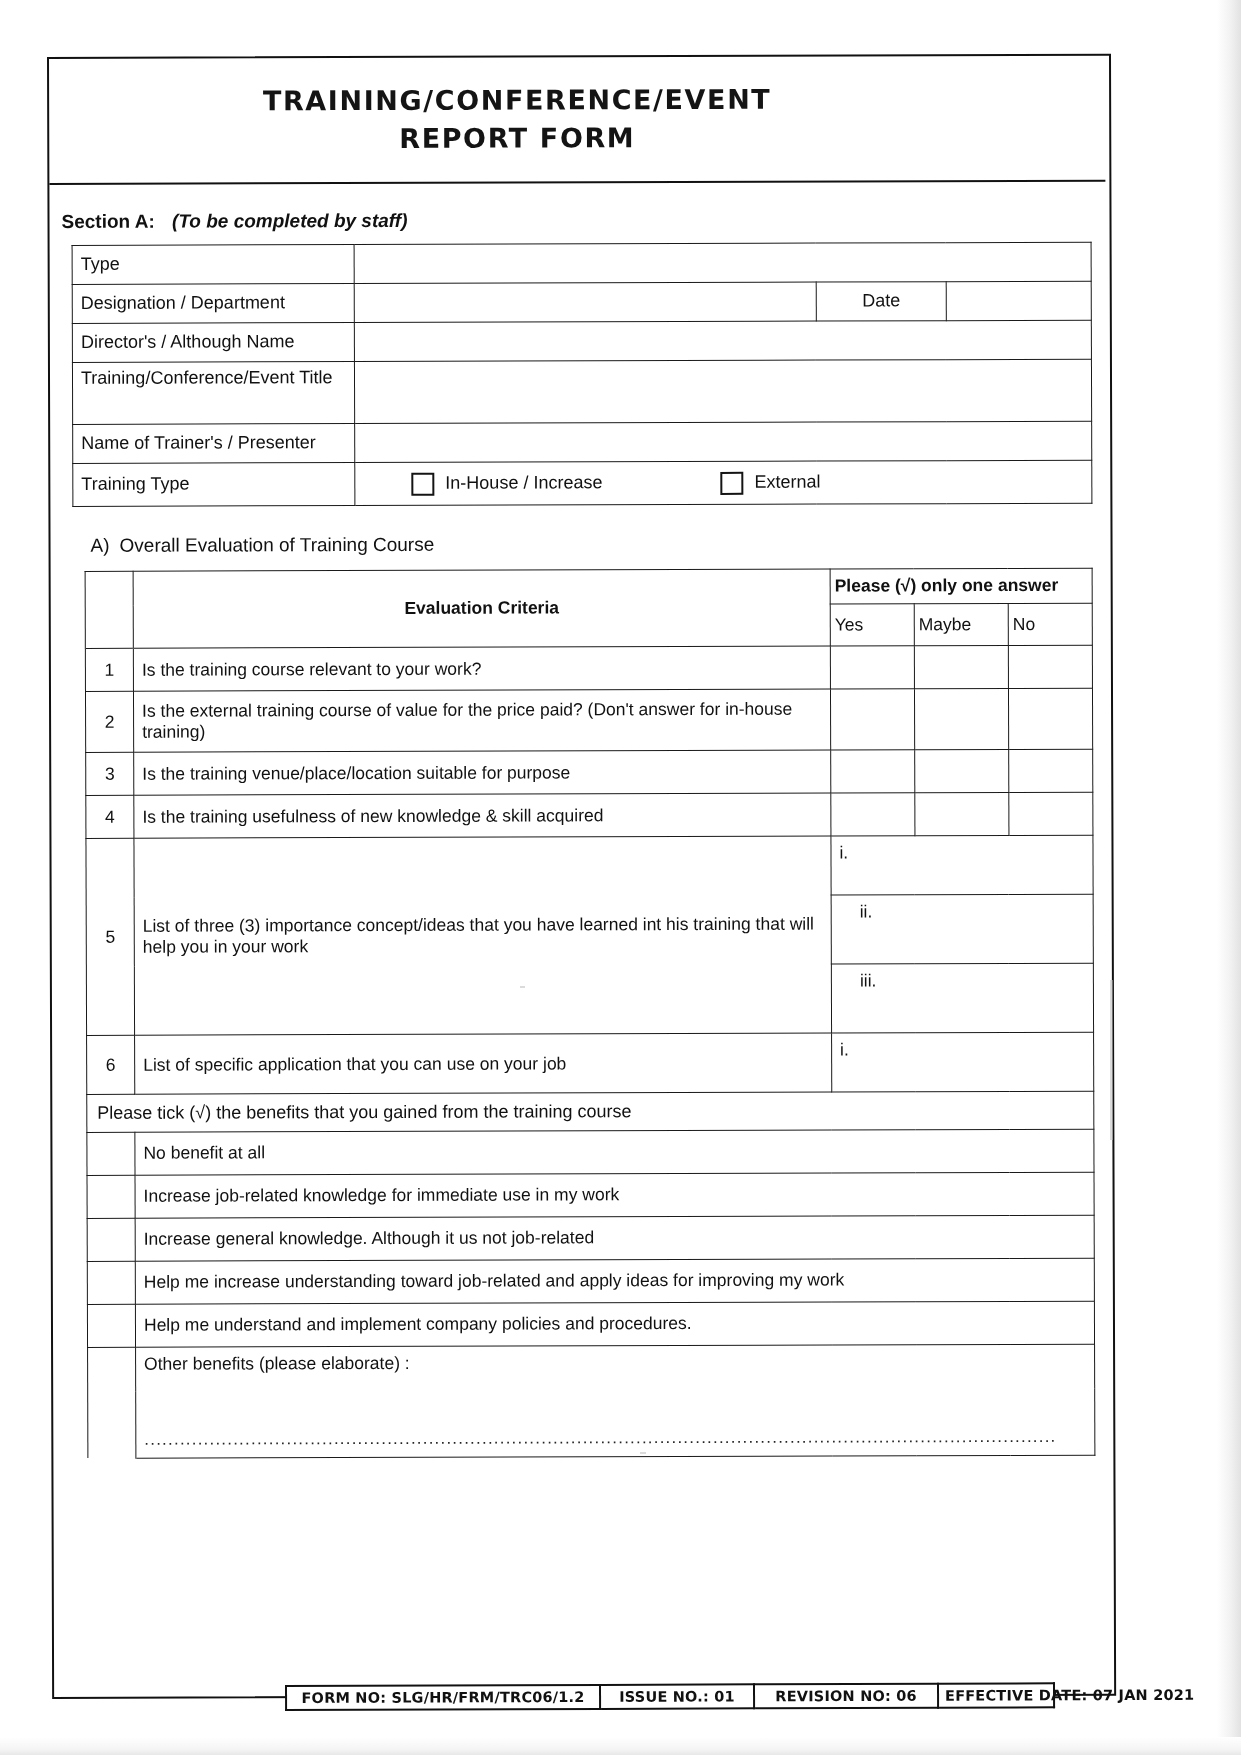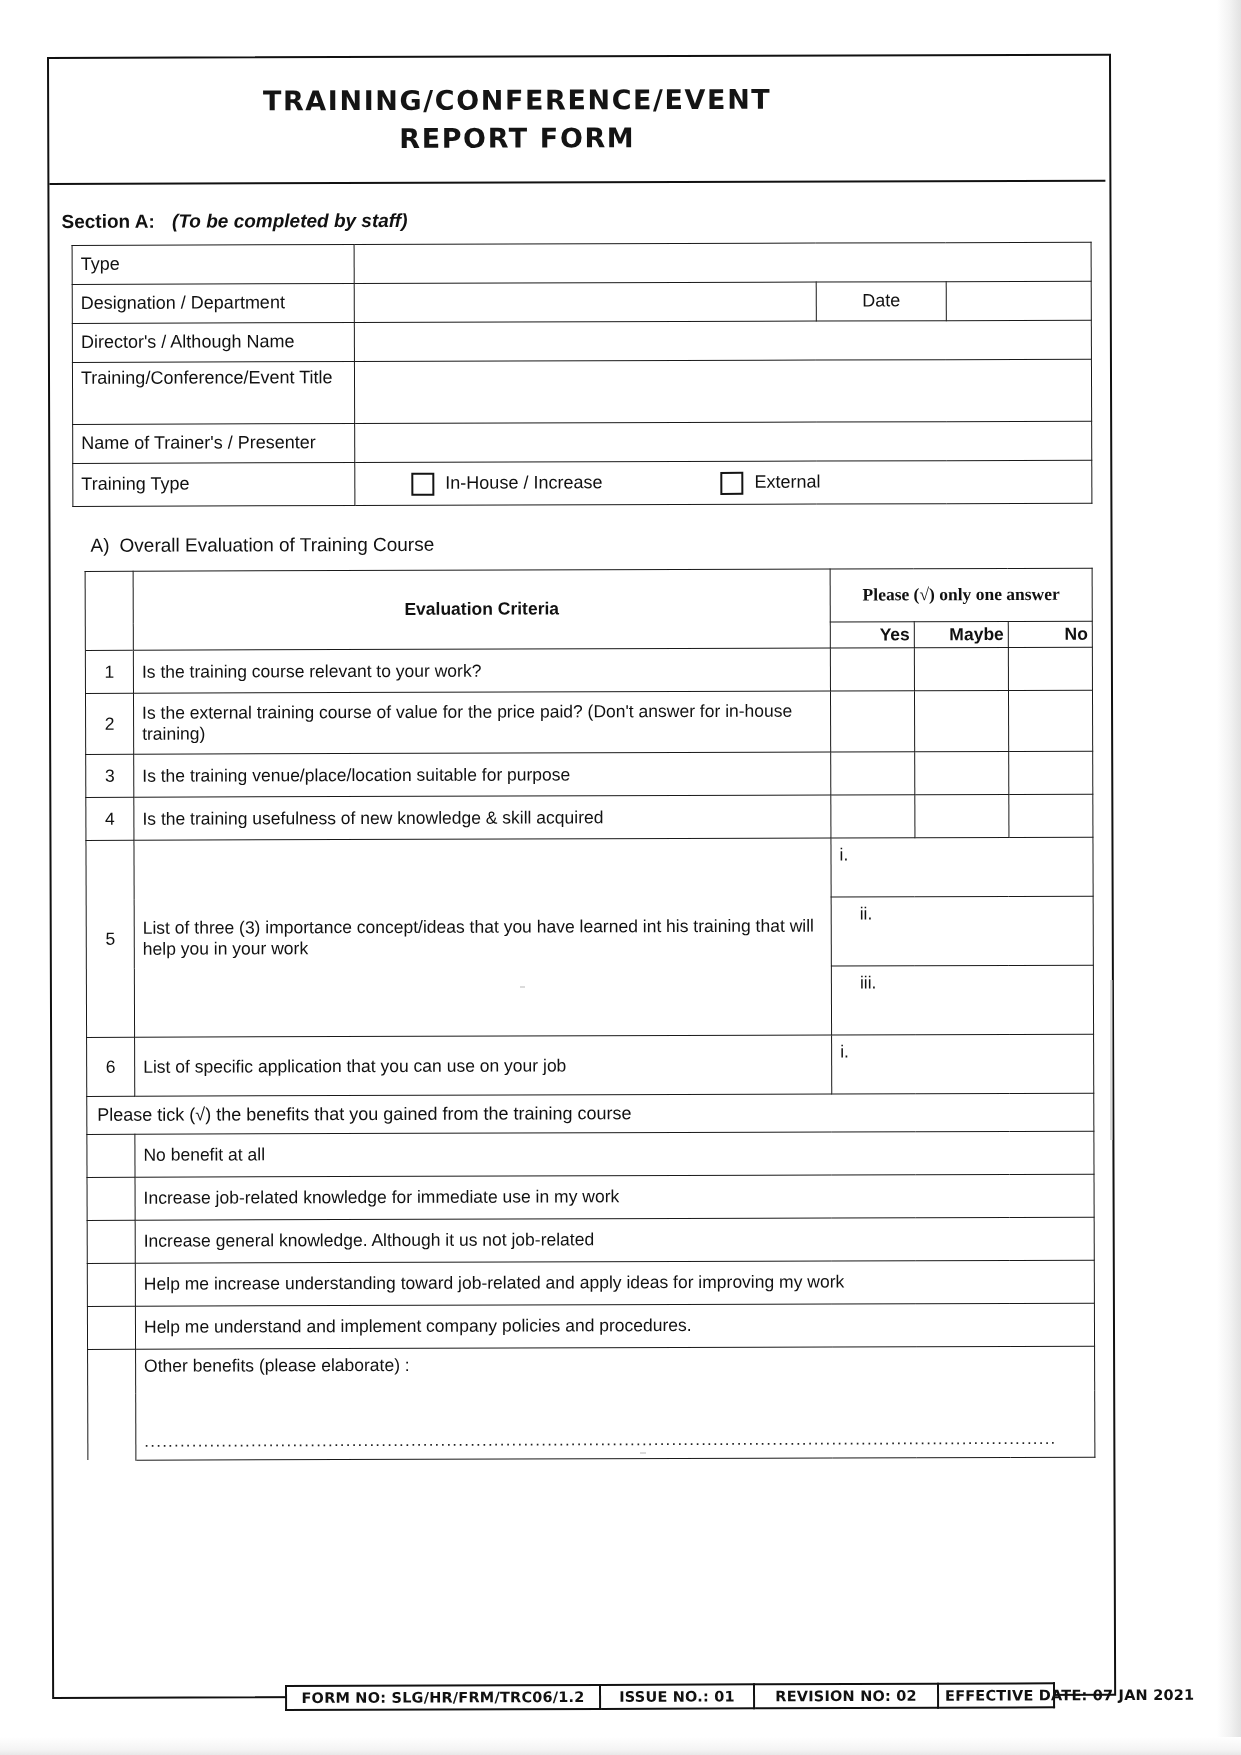--- a/index.html
+++ b/index.html
@@ -181,38 +181,36 @@
   
   .tbl-wrap-eval {
     margin: 0 14px 0 34px;
   }
   .tbl-eval td, .tbl-eval th {
     font-size: 17.5px;
     line-height: 1.24;
   }
   .col-num   { width: 48px;  text-align: center; }
   .th-ans-group {
-    text-align: center;
     font-weight: bold;
     font-size: 18px;
     line-height: 1.28;
-    padding: 15px 4px;
-    font-family: Liberation Serif, serif;
+    padding: 6px 4px;
   }
   .th-crit {
     text-align: center;
     font-weight: bold;
     font-size: 19px;
     vertical-align: middle;
   }
   .th-yn {
-    text-align: right;
-    font-weight: bold;
+    text-align: left;
+    font-weight: normal;
     font-size: 18px;
-    padding: 2px 4px;
+    padding: 10px 4px;
   }
   .row-q td { height: 34px; }
   .row-q .q2 { height: 52px; vertical-align: middle; }
 
   
   .sub-label {
     width: 320px;
     vertical-align: middle;
     line-height: 1.3;
     padding: 7px 8px;
@@ -483,21 +481,21 @@
     </div>
 
   </div>
 
   <div class="footer">
     <table>
       <tbody>
         <tr>
           <td class="f-form">FORM NO: SLG/HR/FRM/TRC06/1.2</td>
           <td class="f-issue">ISSUE NO.: 01</td>
-          <td class="f-rev">REVISION NO: 02</td>
+          <td class="f-rev">REVISION NO: 06</td>
           <td class="f-eff">EFFECTIVE DATE: 07 JAN 2021</td>
         </tr>
       </tbody>
     </table>
   </div>
 
   <div class="speck" style="left:1110px; top:980px; width:3px; height:160px;"></div>
   <div class="speck" style="left:640px; top:1452px; width:6px; height:2px;"></div>
   <div class="speck" style="left:520px; top:986px; width:5px; height:2px;"></div>
 

